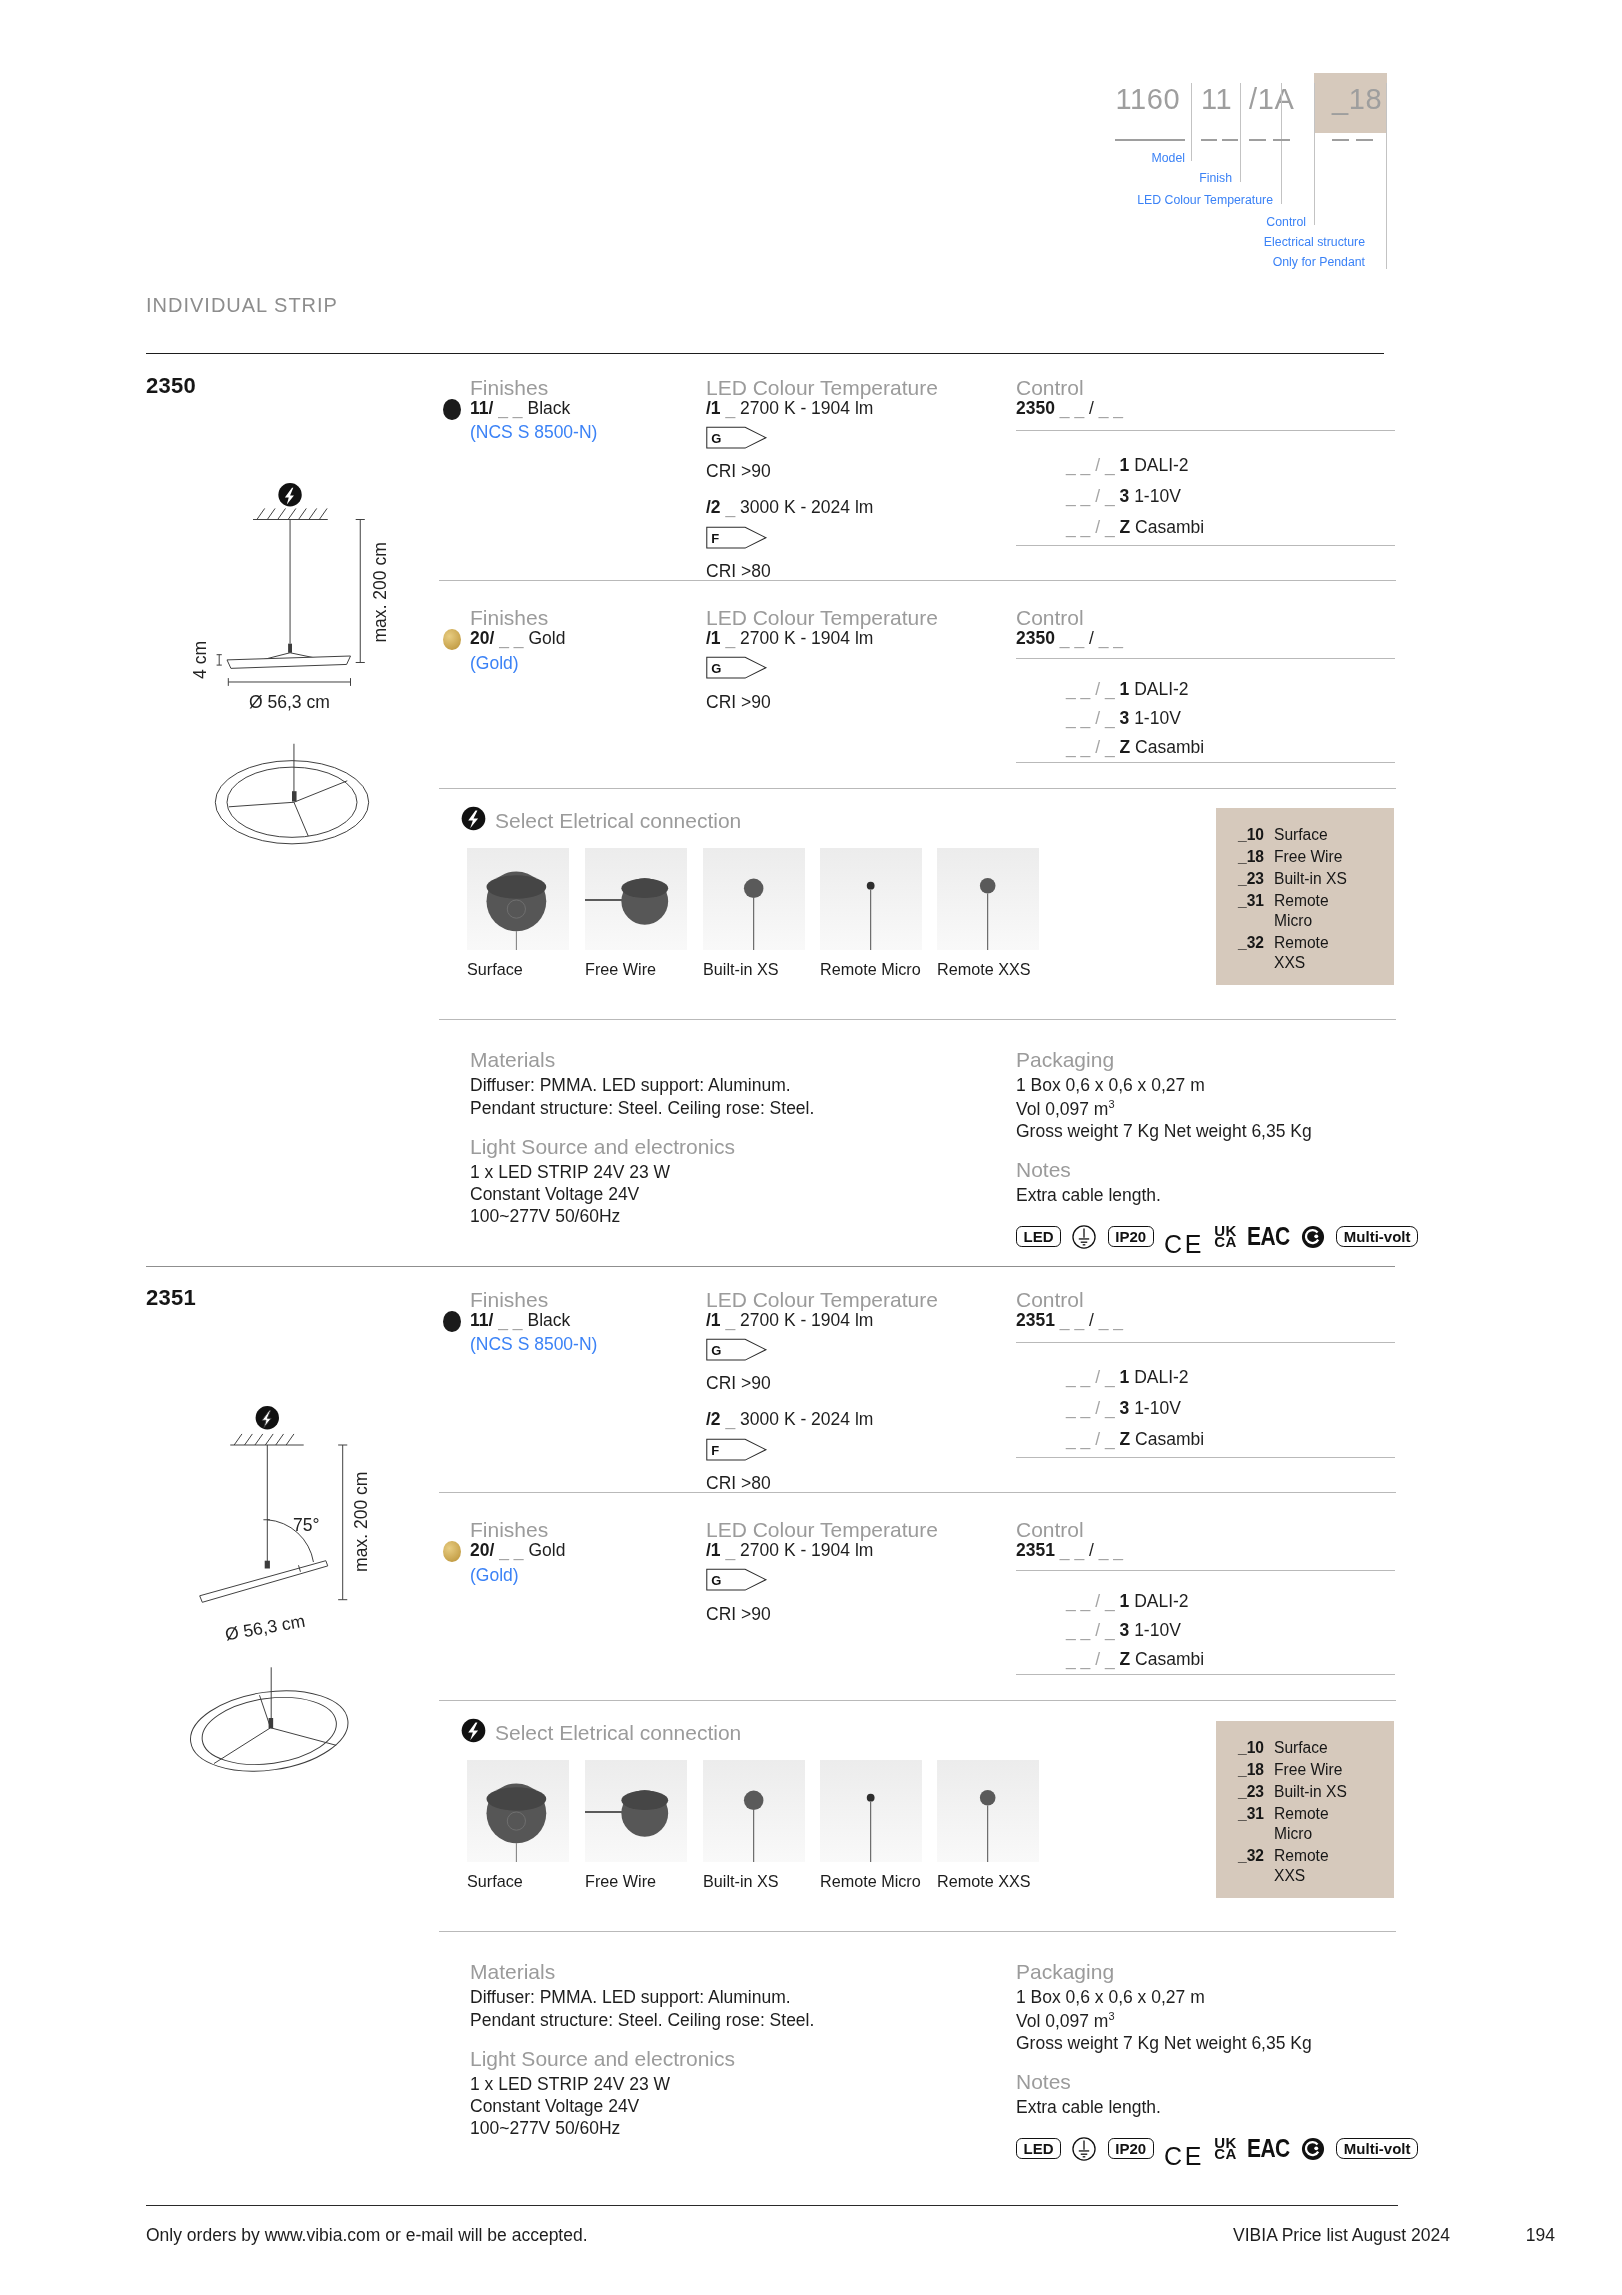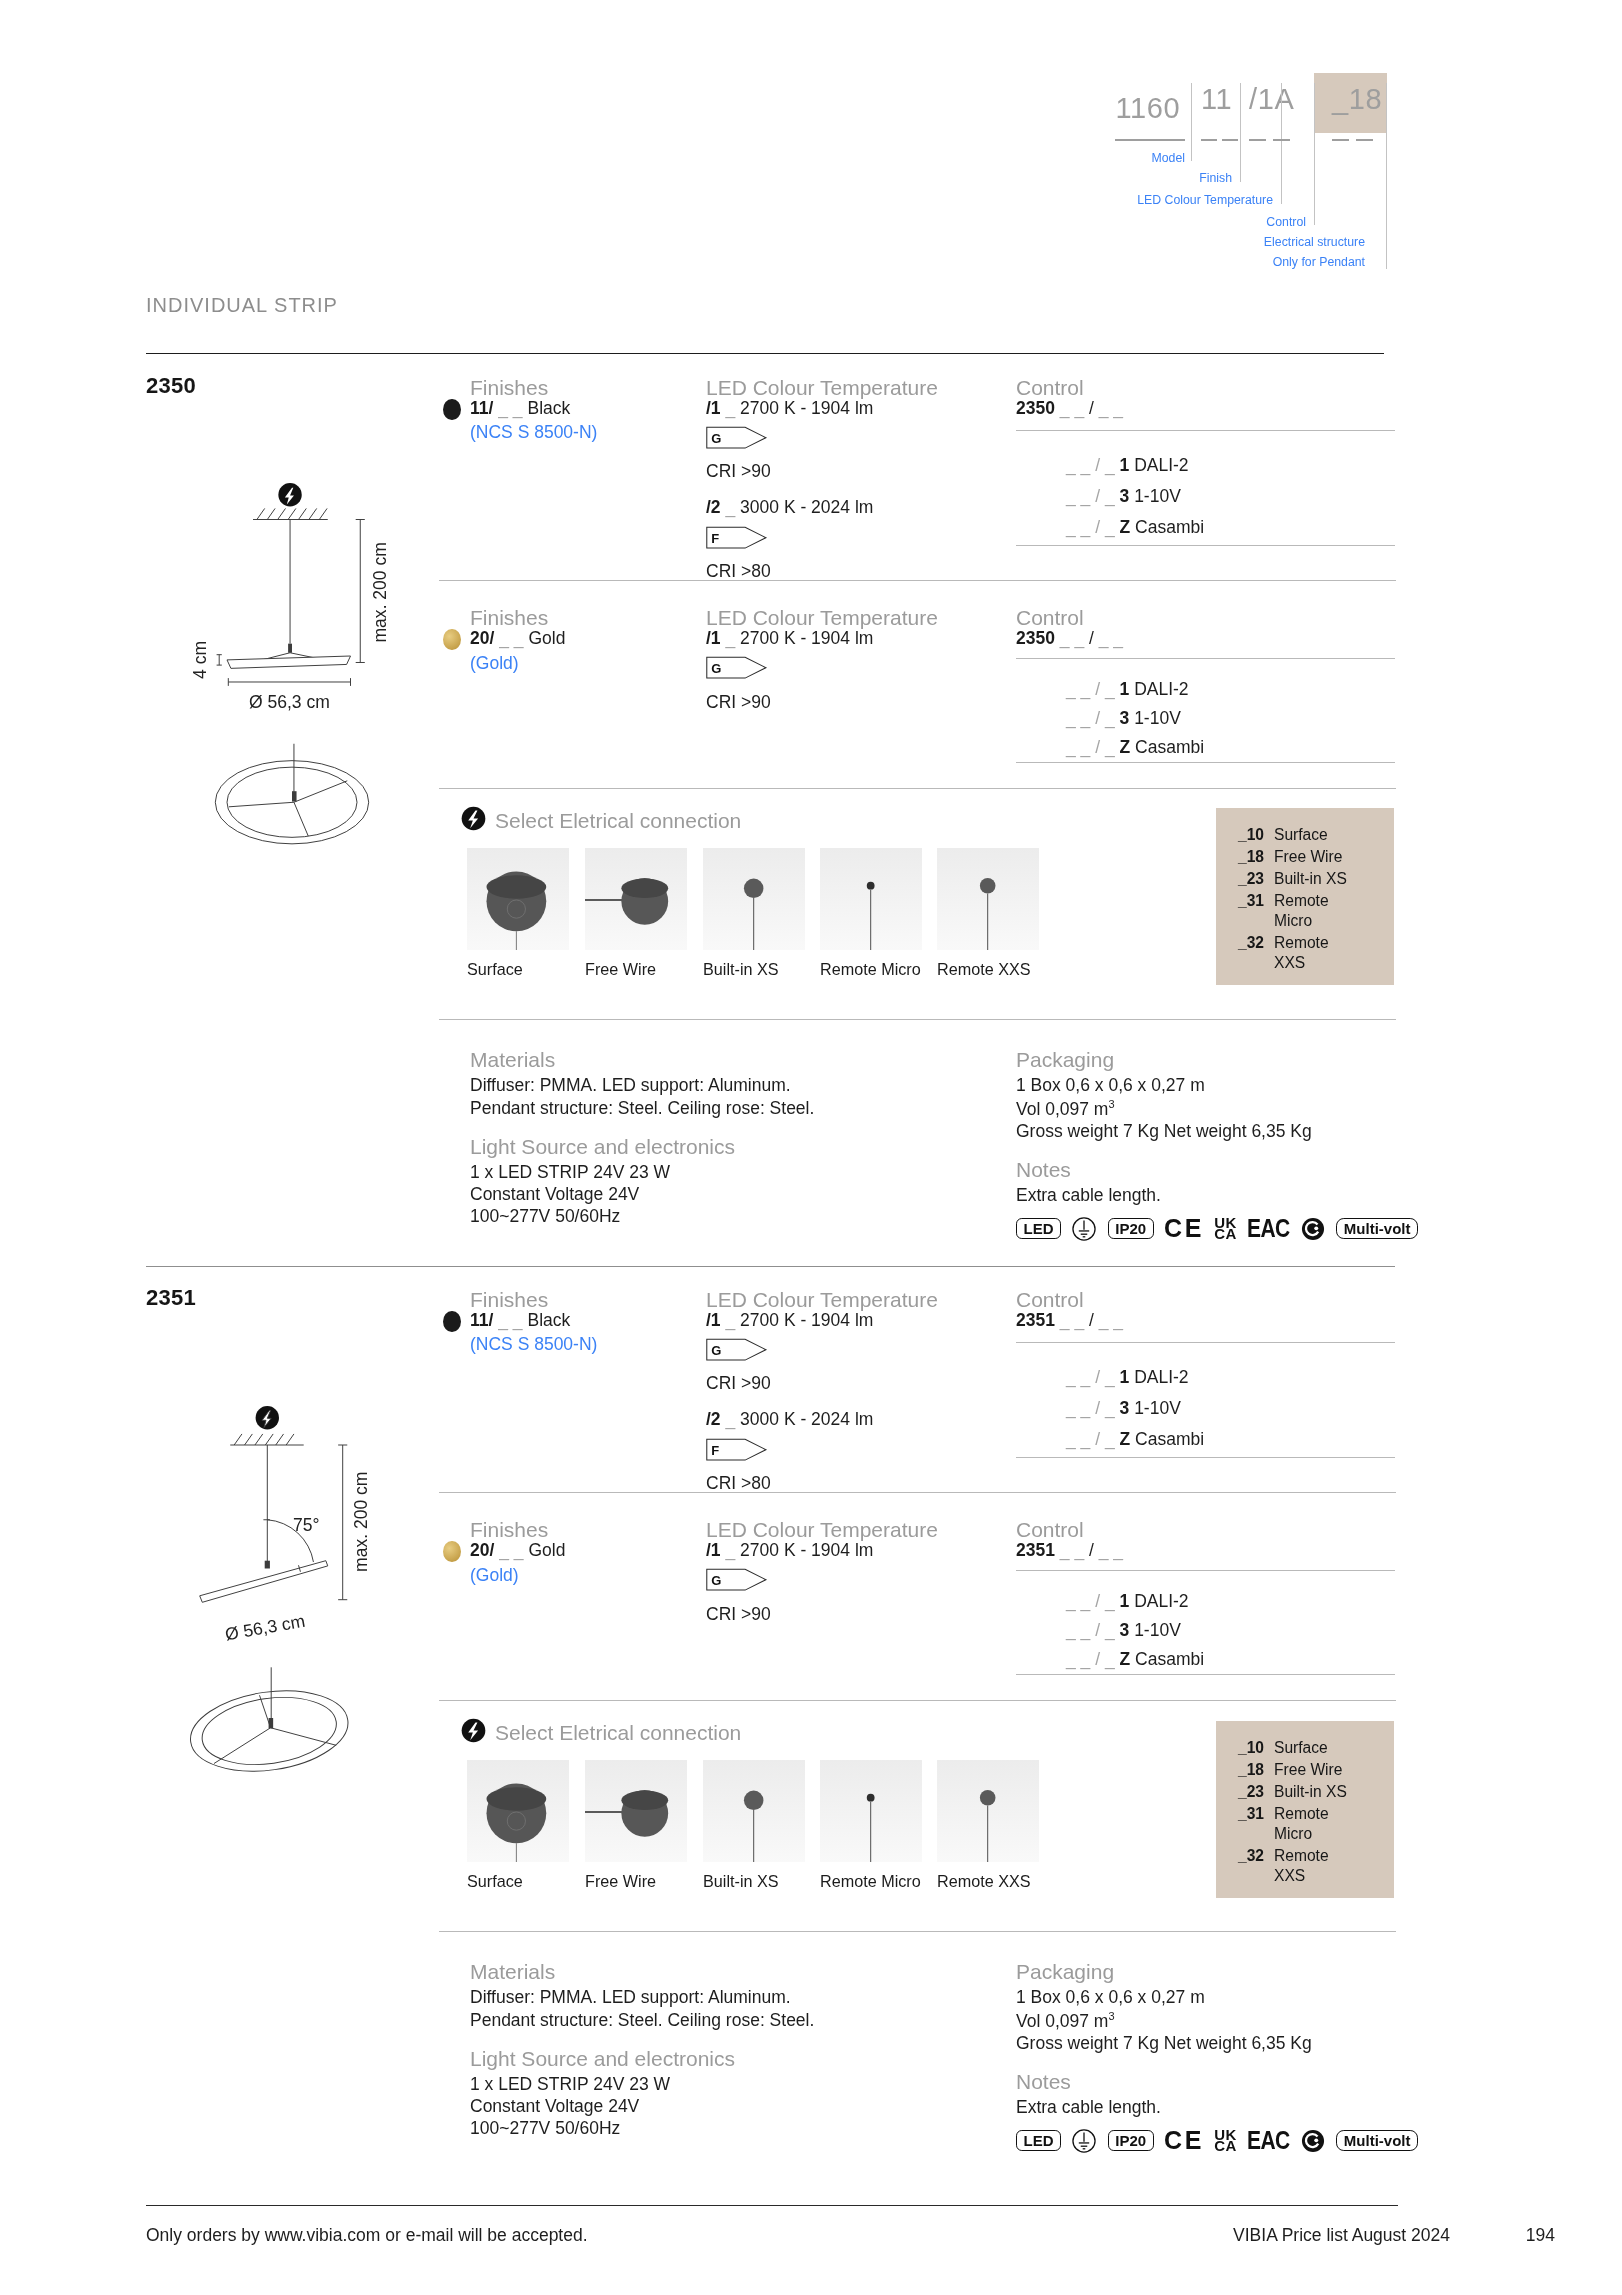--- a/index.html
+++ b/index.html
@@ -23,39 +23,39 @@
   .beige{background:#d6c9bc;}
   .swatch{width:18px;height:21.4px;border-radius:50%;}
   .tile{width:102px;height:102px;background:linear-gradient(180deg,#ececec,#f9f9f9);}
   .tile-label{width:102px;font-size:16.2px;line-height:20px;color:#1c1c1c;}
   .panel{width:178px;height:177px;box-sizing:border-box;padding:17px 0 0 22px;}
   .prow{display:flex;margin-bottom:1.9px;}
   .prow .pc{font-weight:bold;width:36px;font-size:15.6px;line-height:20px;color:#171717;}
   .prow .pn{width:88px;font-size:15.6px;line-height:20px;color:#171717;}
   .badges{display:flex;align-items:center;gap:10.4px;}
   .bbox{border:1.4px solid #111;border-radius:5.8px;padding:1.3px 6.5px;font-size:15px;font-weight:600;color:#111;white-space:nowrap;}
-  .ce{font-size:25px;font-weight:700;letter-spacing:2.6px;color:#111;}
+  .ce{font-size:25px;font-weight:400;letter-spacing:2.6px;color:#111;margin-top:16px;}
   .ukca{font-size:15px;font-weight:bold;line-height:10.4px;letter-spacing:0.3px;color:#111;}
   .eac{font-size:21px;font-weight:bold;letter-spacing:-0.6px;transform:scaleY(1.2);color:#111;}
   .diag line,.diag path,.diag ellipse{stroke:#3c3c3c;stroke-width:1.5;fill:none;}
   .diag .fill{fill:#3c3c3c;stroke:none;}
   .diag .wfill{fill:#fff;stroke:#3c3c3c;}
   .diag text{fill:#222;font-size:27px;stroke:none;font-family:"Liberation Sans",sans-serif;}
   .ebar text{font-weight:bold;font-size:20px;fill:#111;font-family:"Liberation Sans",sans-serif;}
   .ebar path{fill:#fff;stroke:#2b2b2b;stroke-width:1.6;}
   .note3{vertical-align:super;font-size:11px;}
 </style>
 </head>
 <body>
 
 <div class="page">
 
   <div class="abs" style="left:1105px;top:62px;width:299px;height:214px;">
     <div class="abs beige" style="left:209px;top:11px;width:73px;height:60px;"></div>
-    <span class="abs code-seg" style="left:10.4px;top:30px;">1160</span>
+    <span class="abs code-seg" style="left:10.4px;top:21px;">1160</span>
     <span class="abs code-seg" style="left:96px;top:21px;">11</span>
     <span class="abs code-seg" style="left:144px;top:21px;">/1A</span>
     <span class="abs code-seg" style="left:227px;top:21px;">_18</span>
 
     <div class="abs vline" style="left:86px;top:21.4px;height:78px;"></div>
     <div class="abs vline" style="left:135px;top:21.4px;height:99px;"></div>
     <div class="abs vline" style="left:176px;top:21.4px;height:121px;"></div>
     <div class="abs vline" style="left:209px;top:21.4px;height:142px;"></div>
     <div class="abs vline" style="left:281px;top:21.4px;height:186px;"></div>
 

